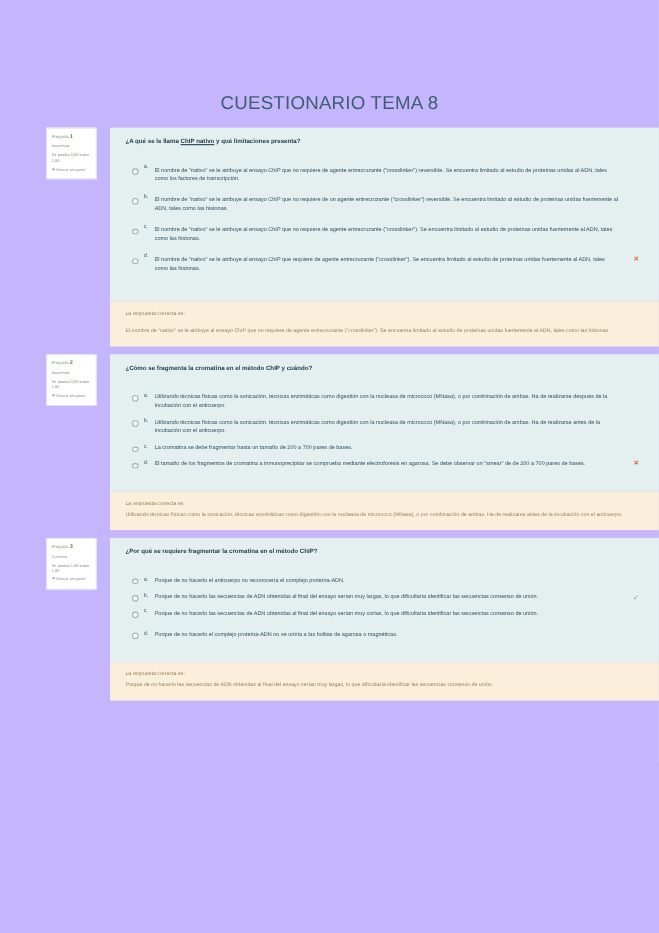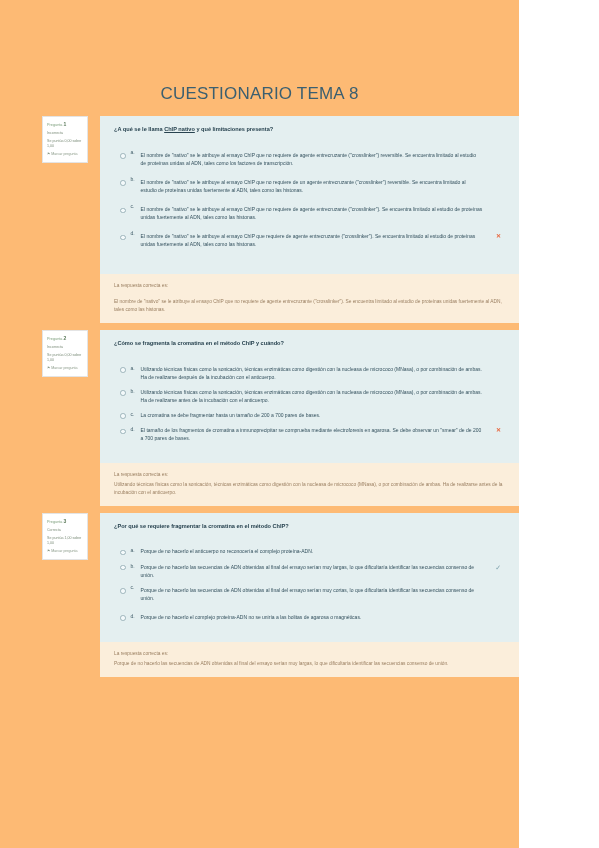--- a/index.html
+++ b/index.html
@@ -9,24 +9,24 @@
   }
   body {
     width: 599px;
     height: 848px;
     font-family: "Liberation Sans", sans-serif;
     color: #2e4a57;
     overflow: hidden;
     position: relative;
   }
   .page {
-    width: 519px;
+    width: 599px;
     height: 848px;
     position: relative;
-    background: #fdba74;
+    background: #c4b5fd;
   }
   .page-title {
     text-align: center;
     font-size: 17px;
     font-weight: 400;
     color: #3b5f70;
     letter-spacing: 0.2px;
     padding-top: 84px;
     margin: 0 0 12px 0;
     line-height: 1.2;

